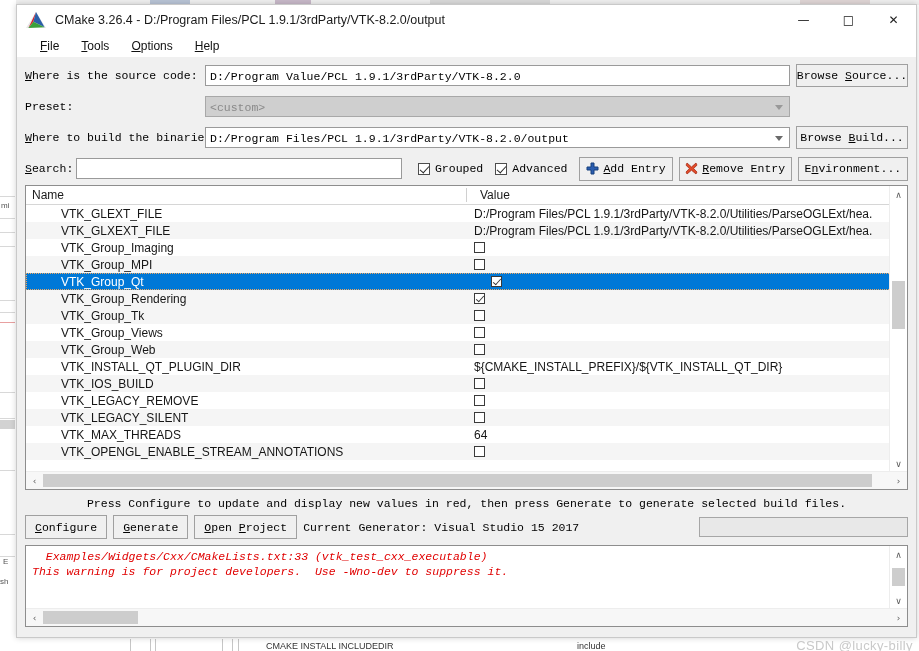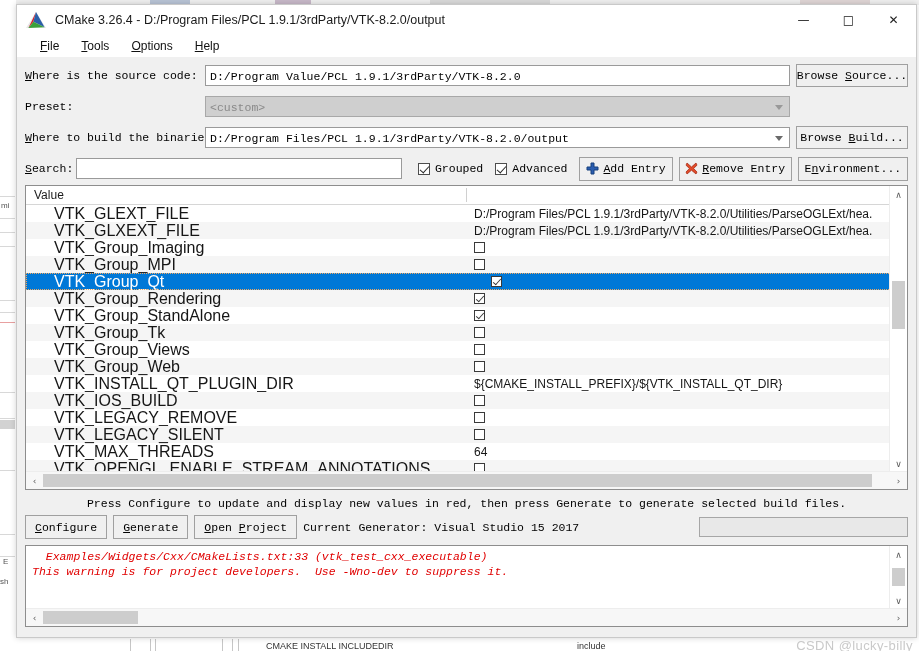--- a/index.html
+++ b/index.html
@@ -127,32 +127,32 @@
   .thead {
     height:18px; background:#fff; border-bottom:1px solid #d6d6d6;
     display:flex; align-items:center; position:relative;
   }
   .th {
     font-size:12px; color:#1a1a1a; font-family:"Liberation Sans", sans-serif;
     padding-left:6px; box-sizing:border-box;
   }
   .th-name { width: 440px; }
   .th-sep { position:absolute; left:440px; top:2px; bottom:2px; width:1px; background:#d0d0d0; }
-  .th-value { flex:1; padding-left:8px; }
+  .th-value { flex:1; padding-left:14px; }
 
   .trow { display:flex; height:17px; align-items:center; position:relative; }
   .trow.alt { background:#f5f5f5; }
   .trow.sel { background:#0078d7;gap:17px; }
   .trow.sel .tname, .trow.sel .tval { color:#fff; }
   .trow.sel::after {
     content:""; position:absolute; inset:0; border:1px dotted #f0a860; pointer-events:none;
   }
   .tname {
-    width:440px; box-sizing:border-box; padding-left:28px;
-    font-size:16px; color:#161616; font-family:"Liberation Sans", sans-serif;
+    width:440px; box-sizing:border-box; padding-left:35px;
+    font-size:12px; color:#161616; font-family:"Liberation Sans", sans-serif;
     white-space:nowrap; overflow:hidden;
   }
   .tval {
     flex:1; box-sizing:border-box; padding-left:8px;
     font-size:12px; color:#161616; font-family:"Liberation Sans", sans-serif;
     white-space:nowrap; overflow:hidden; display:flex; align-items:center;
   }
   .cellchk {
     width:11px;height:11px;border:1px solid #3a3a3a;background:#fff;
     position:relative;box-sizing:border-box;
@@ -351,20 +351,21 @@
           <span><u>R</u>emove Entry</span>
         </div>
 
         <div class="btn" style="height:24px;padding:0 7px;">
           <span>E<u>n</u>vironment...</span>
         </div>
       </div>
 
       <div class="tablewrap">
         <div class="thead">
+          <div class="th th-name">Name</div>
           <div class="th-sep"></div>
           <div class="th th-value">Value</div>
         </div>
         <div id="table-rows">
             <div class="trow">
               <div class="tname">VTK_GLEXT_FILE</div>
               <div class="tval">D:/Program Files/PCL 1.9.1/3rdParty/VTK-8.2.0/Utilities/ParseOGLExt/hea.</div>
             </div>
             <div class="trow alt">
               <div class="tname">VTK_GLXEXT_FILE</div>
@@ -383,26 +384,20 @@
               </div>
             </div>
             <div class="trow sel">
               <div class="tname">VTK_Group_Qt</div>
               <div class="tval">
                 <div class="cellchk checked"></div>
               </div>
             </div>
             <div class="trow alt">
               <div class="tname">VTK_Group_Rendering</div>
-              <div class="tval">
-                <div class="cellchk checked"></div>
-              </div>
-            </div>
-            <div class="trow">
-              <div class="tname">VTK_Group_StandAlone</div>
               <div class="tval">
                 <div class="cellchk checked"></div>
               </div>
             </div>
             <div class="trow alt">
               <div class="tname">VTK_Group_Tk</div>
               <div class="tval">
                 <div class="cellchk"></div>
               </div>
             </div>

